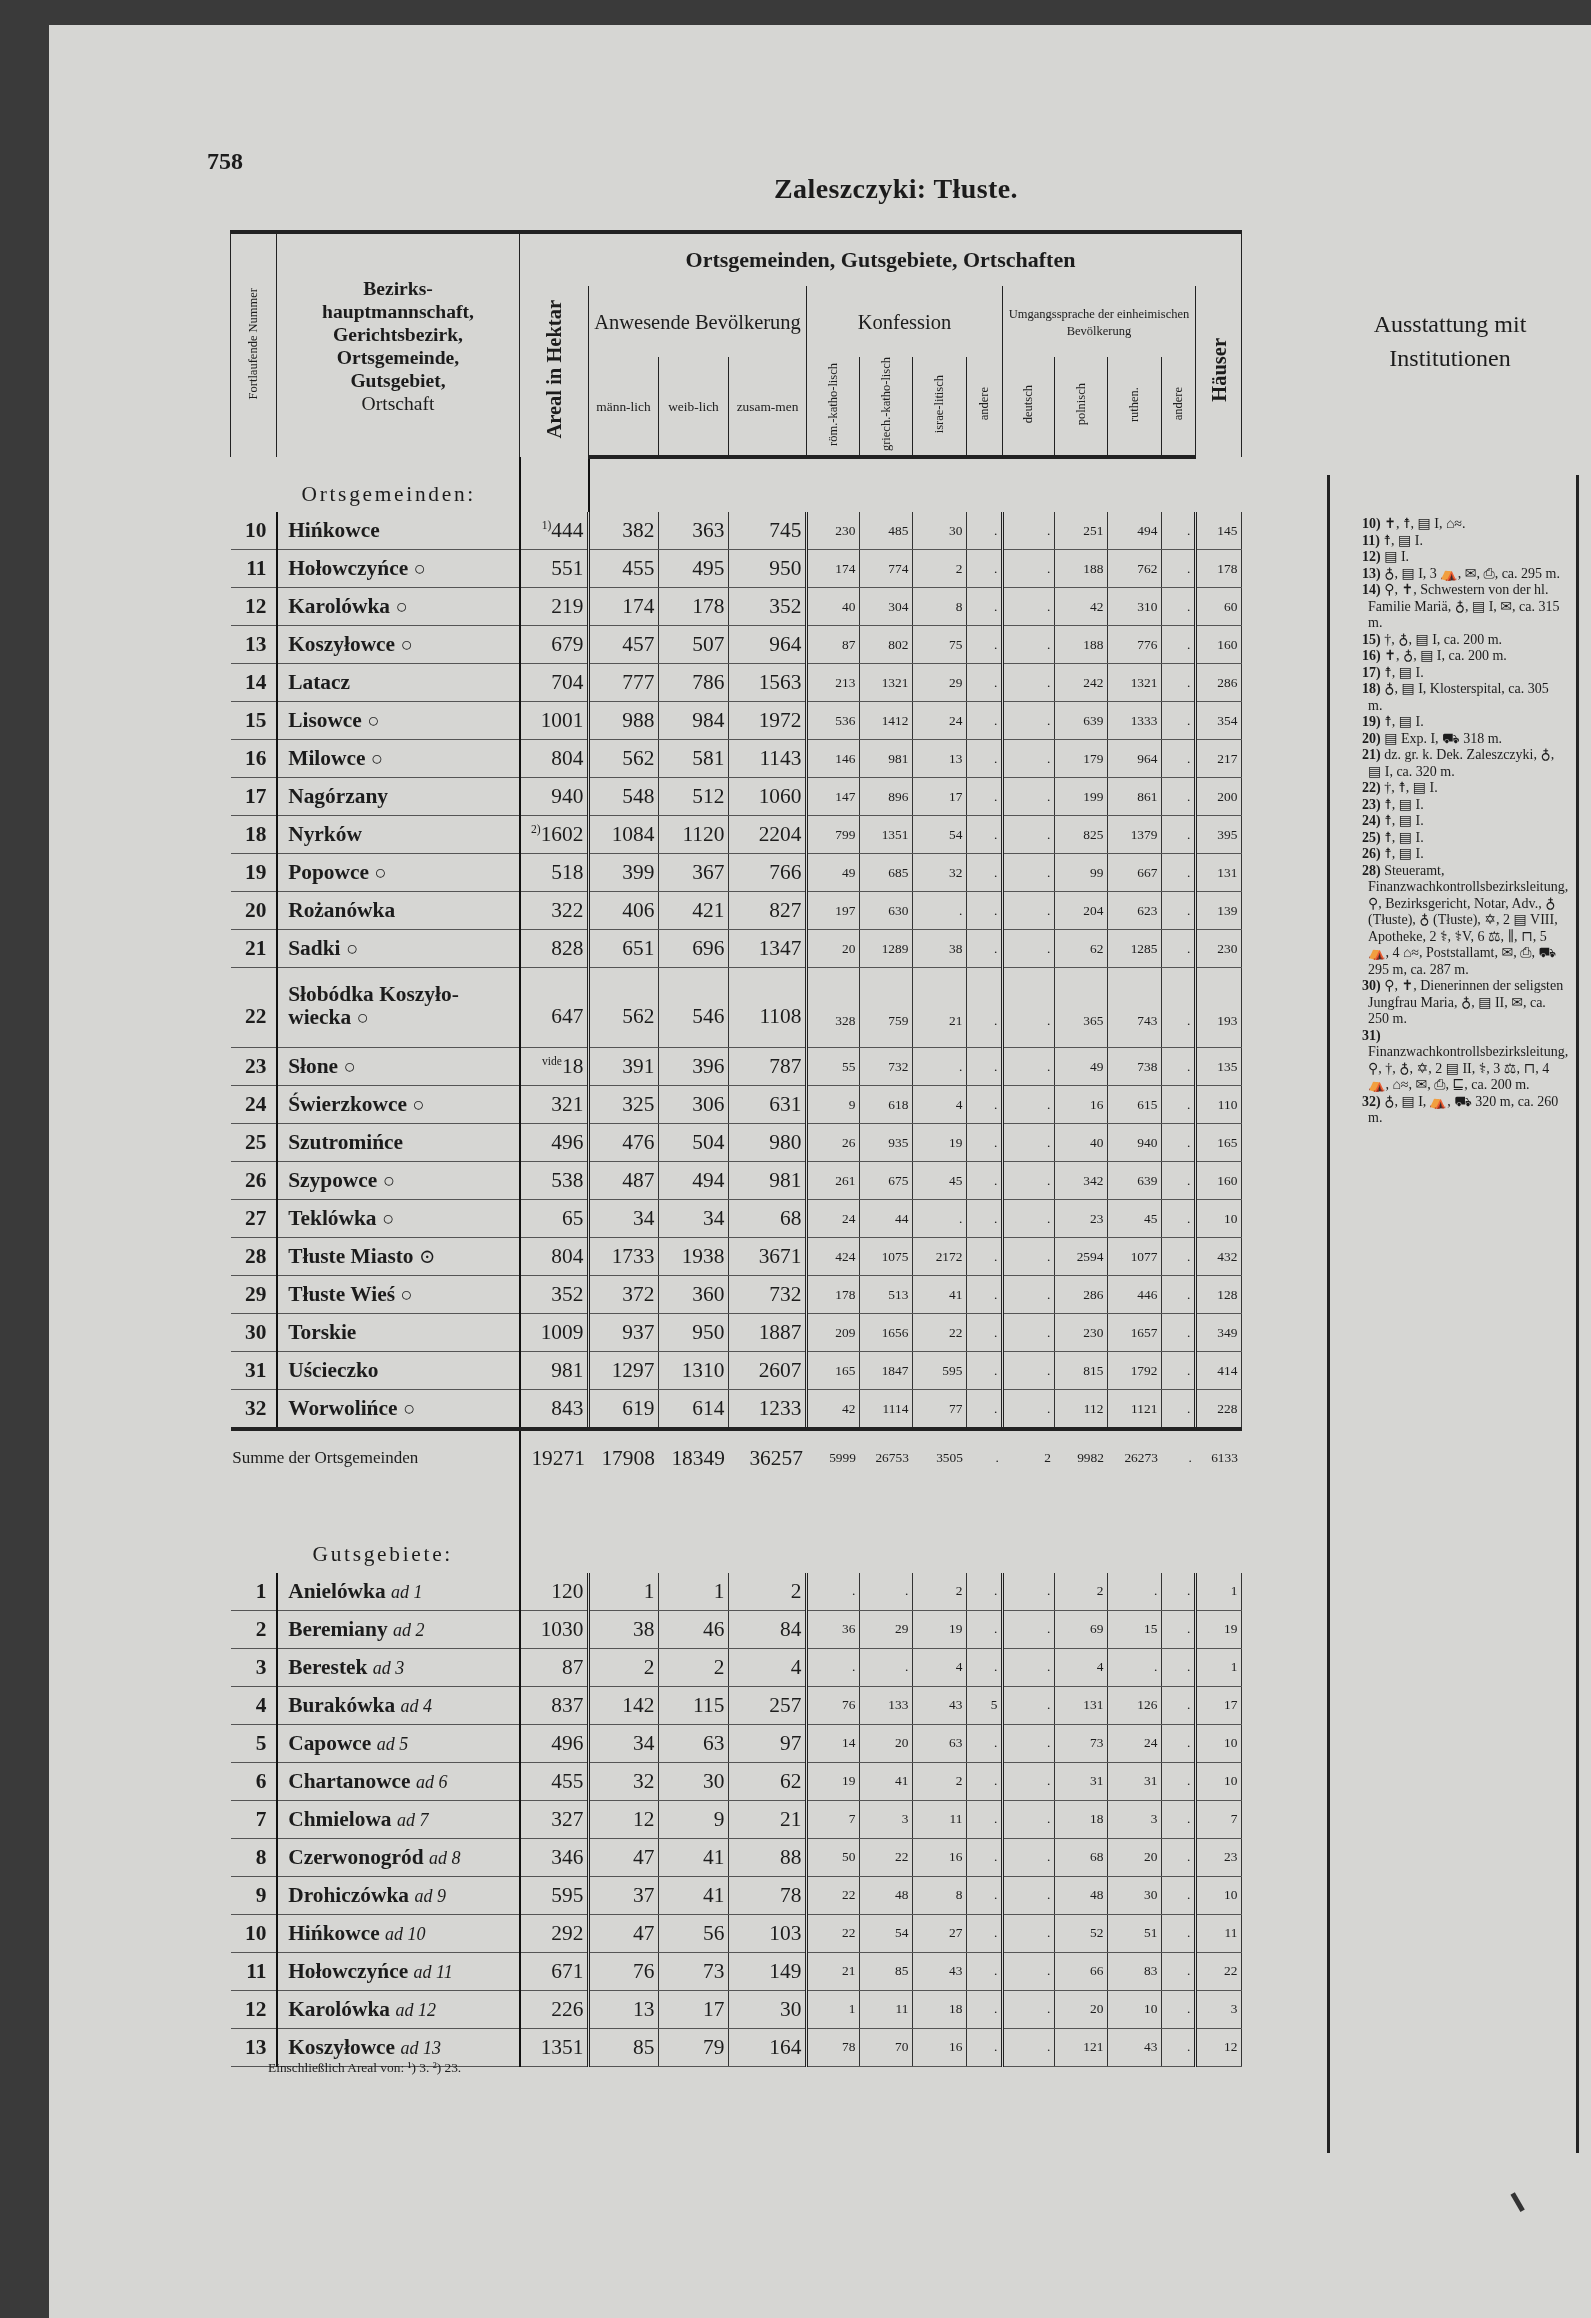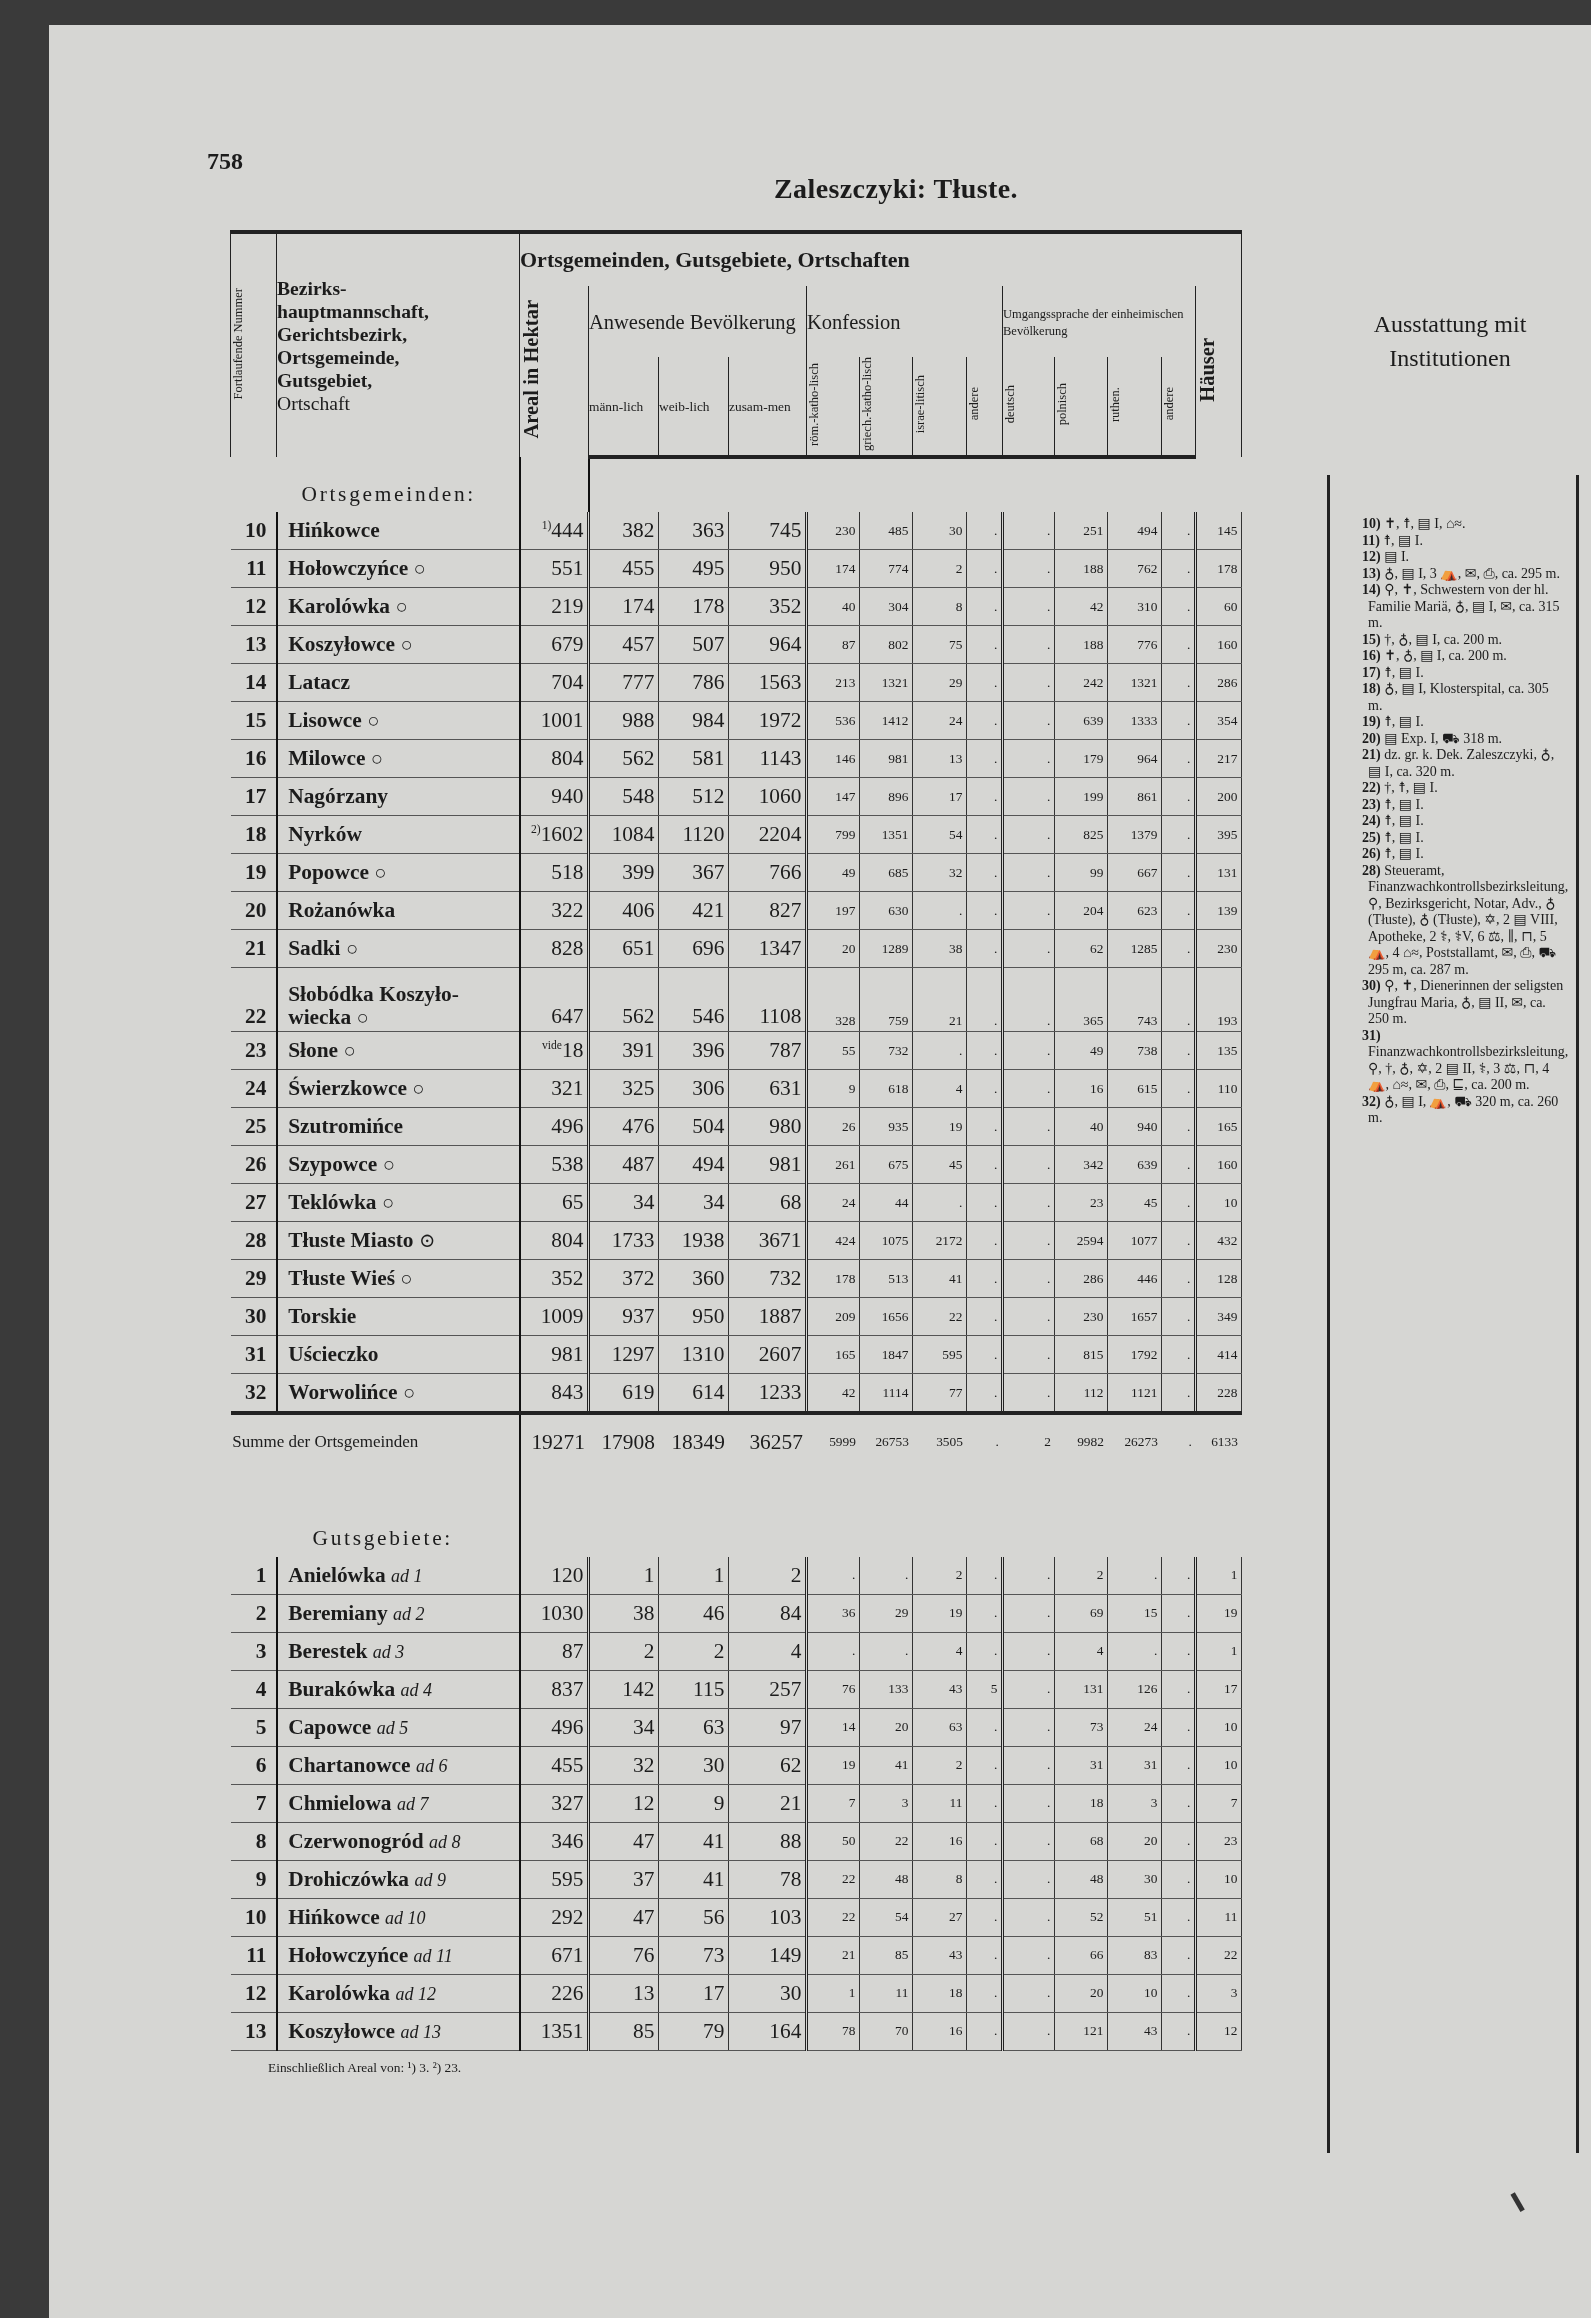--- a/index.html
+++ b/index.html
@@ -3,37 +3,37 @@
 <meta charset="utf-8">
 <style>
   html,body{margin:0;padding:0;}
   body{width:1591px;height:2319px;background:#3a3a3a;position:relative;overflow:hidden;font-family:"Liberation Serif","DejaVu Serif",serif;color:#1c1c1c;}
   .page{position:absolute;left:49px;top:25px;width:1542px;height:2294px;background:#d6d6d3;}
   .page-left-edge{position:absolute;left:49px;top:25px;width:34px;height:2294px;background:linear-gradient(90deg,#6a6a68,#bdbdba);}
   .page-num{position:absolute;left:207px;top:148px;font-size:24px;font-weight:bold;}
   .page-title{position:absolute;left:774px;top:173px;font-size:28px;font-weight:bold;letter-spacing:0.4px;}
   .tbl{position:absolute;left:230px;top:230px;border-collapse:collapse;table-layout:fixed;}
   .tbl td,.tbl th{padding:0;border:0;}
-  .hdr th{border-left:1.8px solid #222;border-right:1.8px solid #222;vertical-align:middle;text-align:left;font-weight:normal;}
+  .hdr th{border-left:1.8px solid #222;border-right:1.8px solid #222;vertical-align:middle;text-align:center;font-weight:normal;}
   .hdr-top{border-top:4.5px solid #222;}
   .topline{border-bottom:1.8px solid #444;}
   .hbold{font-weight:bold;}
   .vtext{writing-mode:vertical-rl;transform:rotate(180deg);display:inline-block;line-height:1.05;}
   .big-head{font-size:22px;font-weight:bold;line-height:27px;padding:5.4px 0;}
   .sub-head{font-size:20.5px;line-height:22px;}
   .tiny-head{font-size:12.5px;line-height:14.3px;}
   .small-head{font-size:13.4px;line-height:14.3px;}
   .hrow-sep th{border-bottom:4.5px solid #222;}
   .r td{height:37px;border-bottom:0.9px solid #555;font-size:21.4px;text-align:right;padding-right:3.6px;vertical-align:middle;}
   .r td.nr{text-align:right;font-weight:bold;border-right:2.7px solid #111;padding-right:9px;}
   .r td.nm{text-align:left;padding-left:10.7px;font-weight:bold;font-size:21.4px;white-space:nowrap;border-right:2.7px solid #111;}
   .r td.sm{font-size:13.4px;}
   .r td.dbl{border-right:3.6px double #222;}
   .r td.sep{border-right:0.9px solid #333;}
-  .r td.tall{height:61px;vertical-align:bottom;padding-bottom:2px;}
+  .r td.tall{height:61px;vertical-align:bottom;padding-bottom:18px;}
   .section-lbl td{height:48px;font-size:21.4px;letter-spacing:2.7px;vertical-align:bottom;padding-bottom:5.4px;}
   .sum td{height:54px;border-top:4.5px solid #222;font-size:21.4px;text-align:right;padding-right:3.6px;}
   .sum td.sm{font-size:13.4px;}
   .circ{font-weight:normal;font-size:19.6px;}
   .ad{font-style:italic;font-weight:normal;font-size:18px;}
   .fn{font-size:11.6px;vertical-align:super;}
   .notes{position:absolute;left:1334px;top:516px;width:232px;font-size:14px;line-height:16.5px;}
   .note{margin:0;padding-left:34px;text-indent:-34px;}
   .note b{font-weight:bold;margin-left:28px;}
   .notes-border{position:absolute;left:1327px;top:475px;width:246px;height:1678px;border-left:3.6px solid #222;border-right:3.6px solid #222;}

